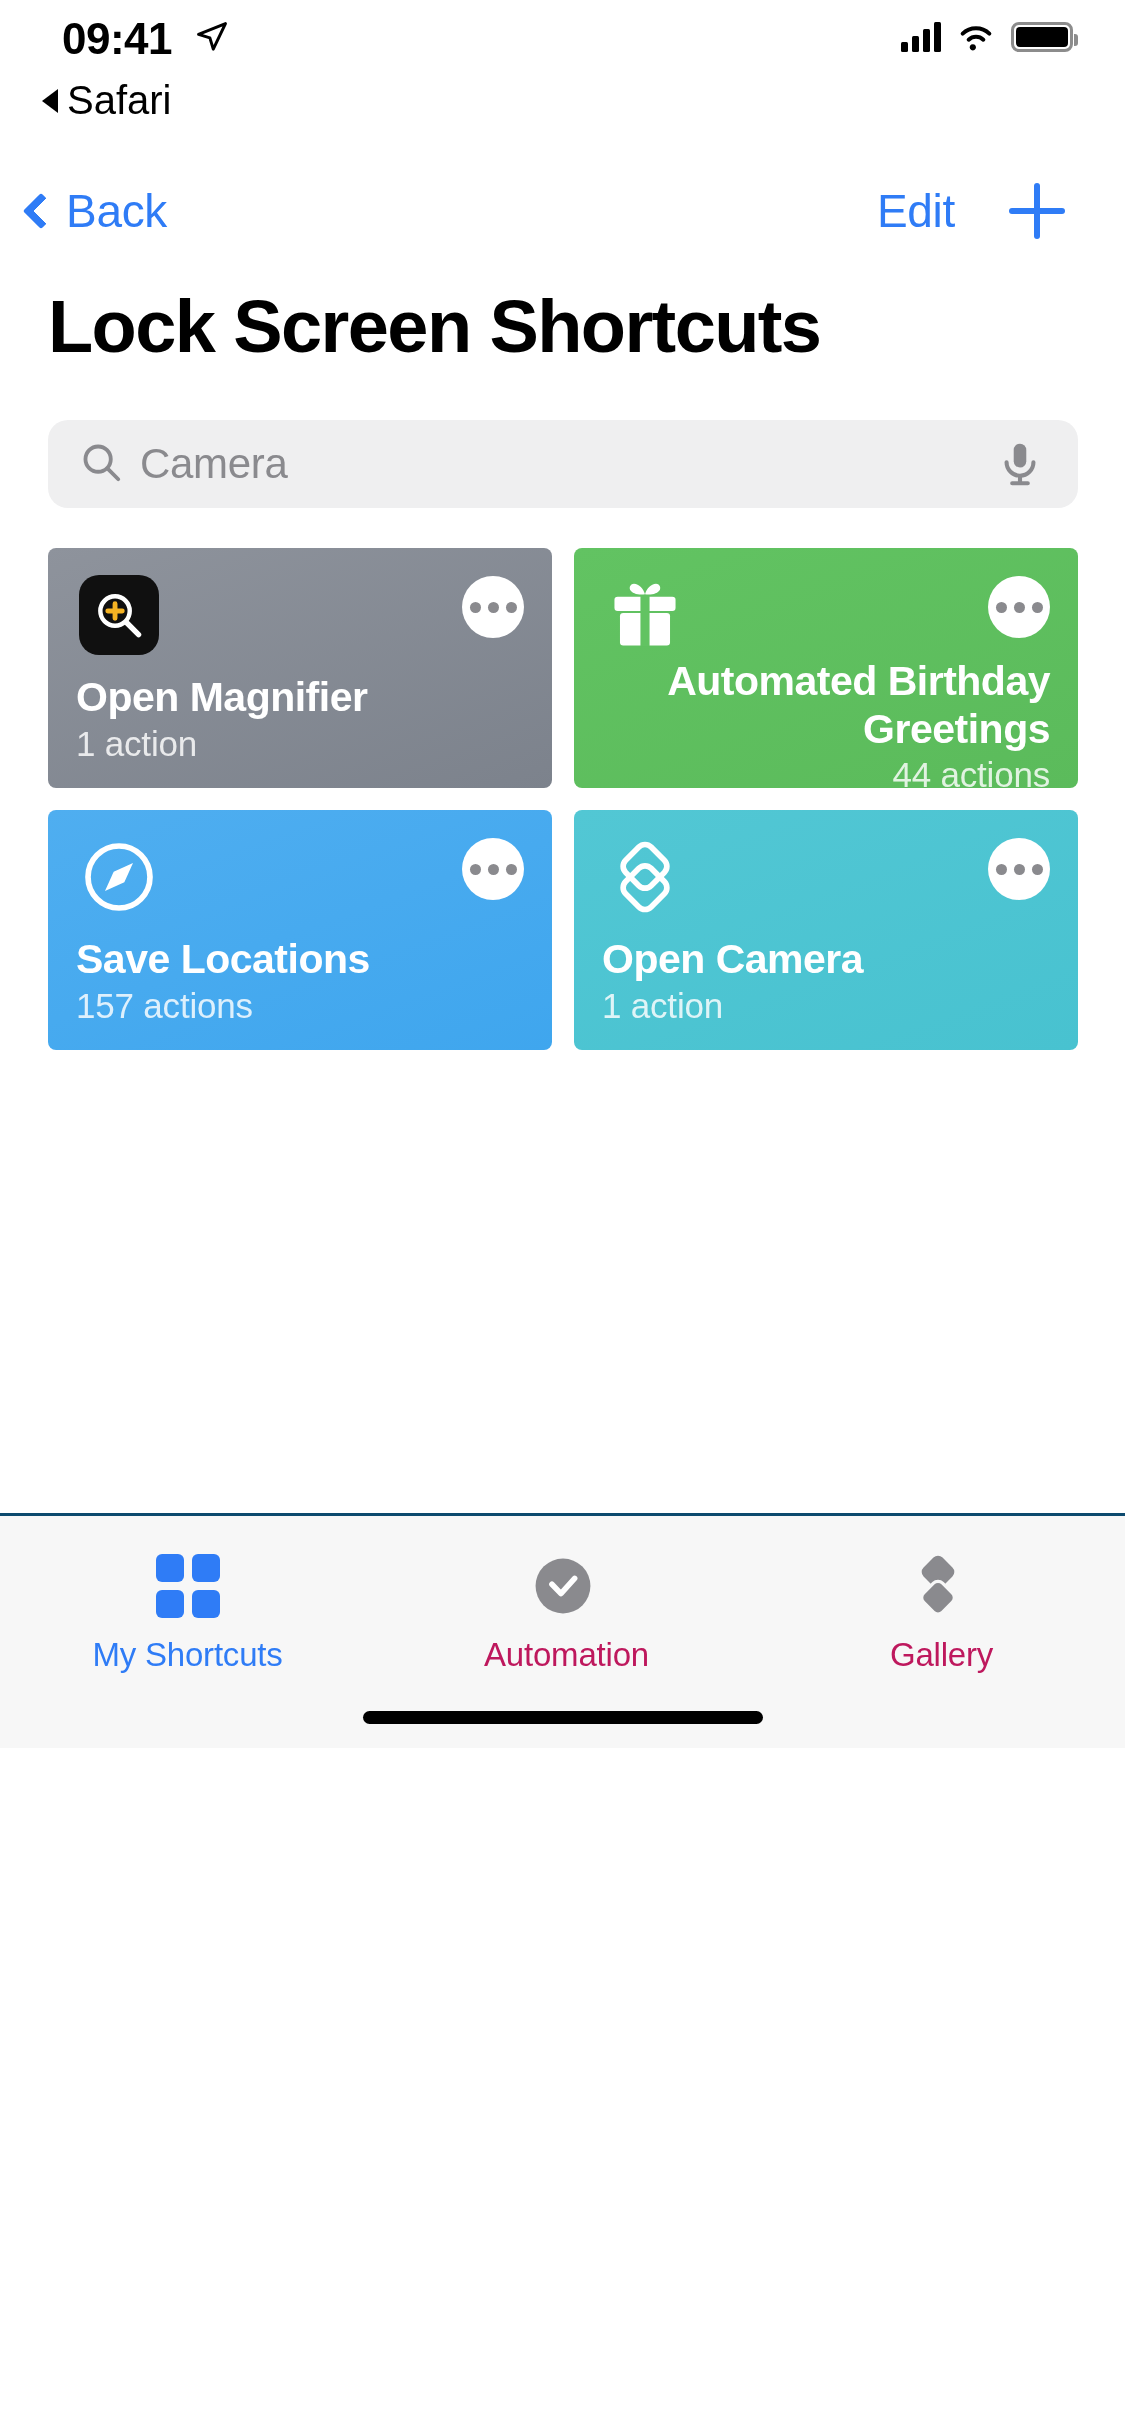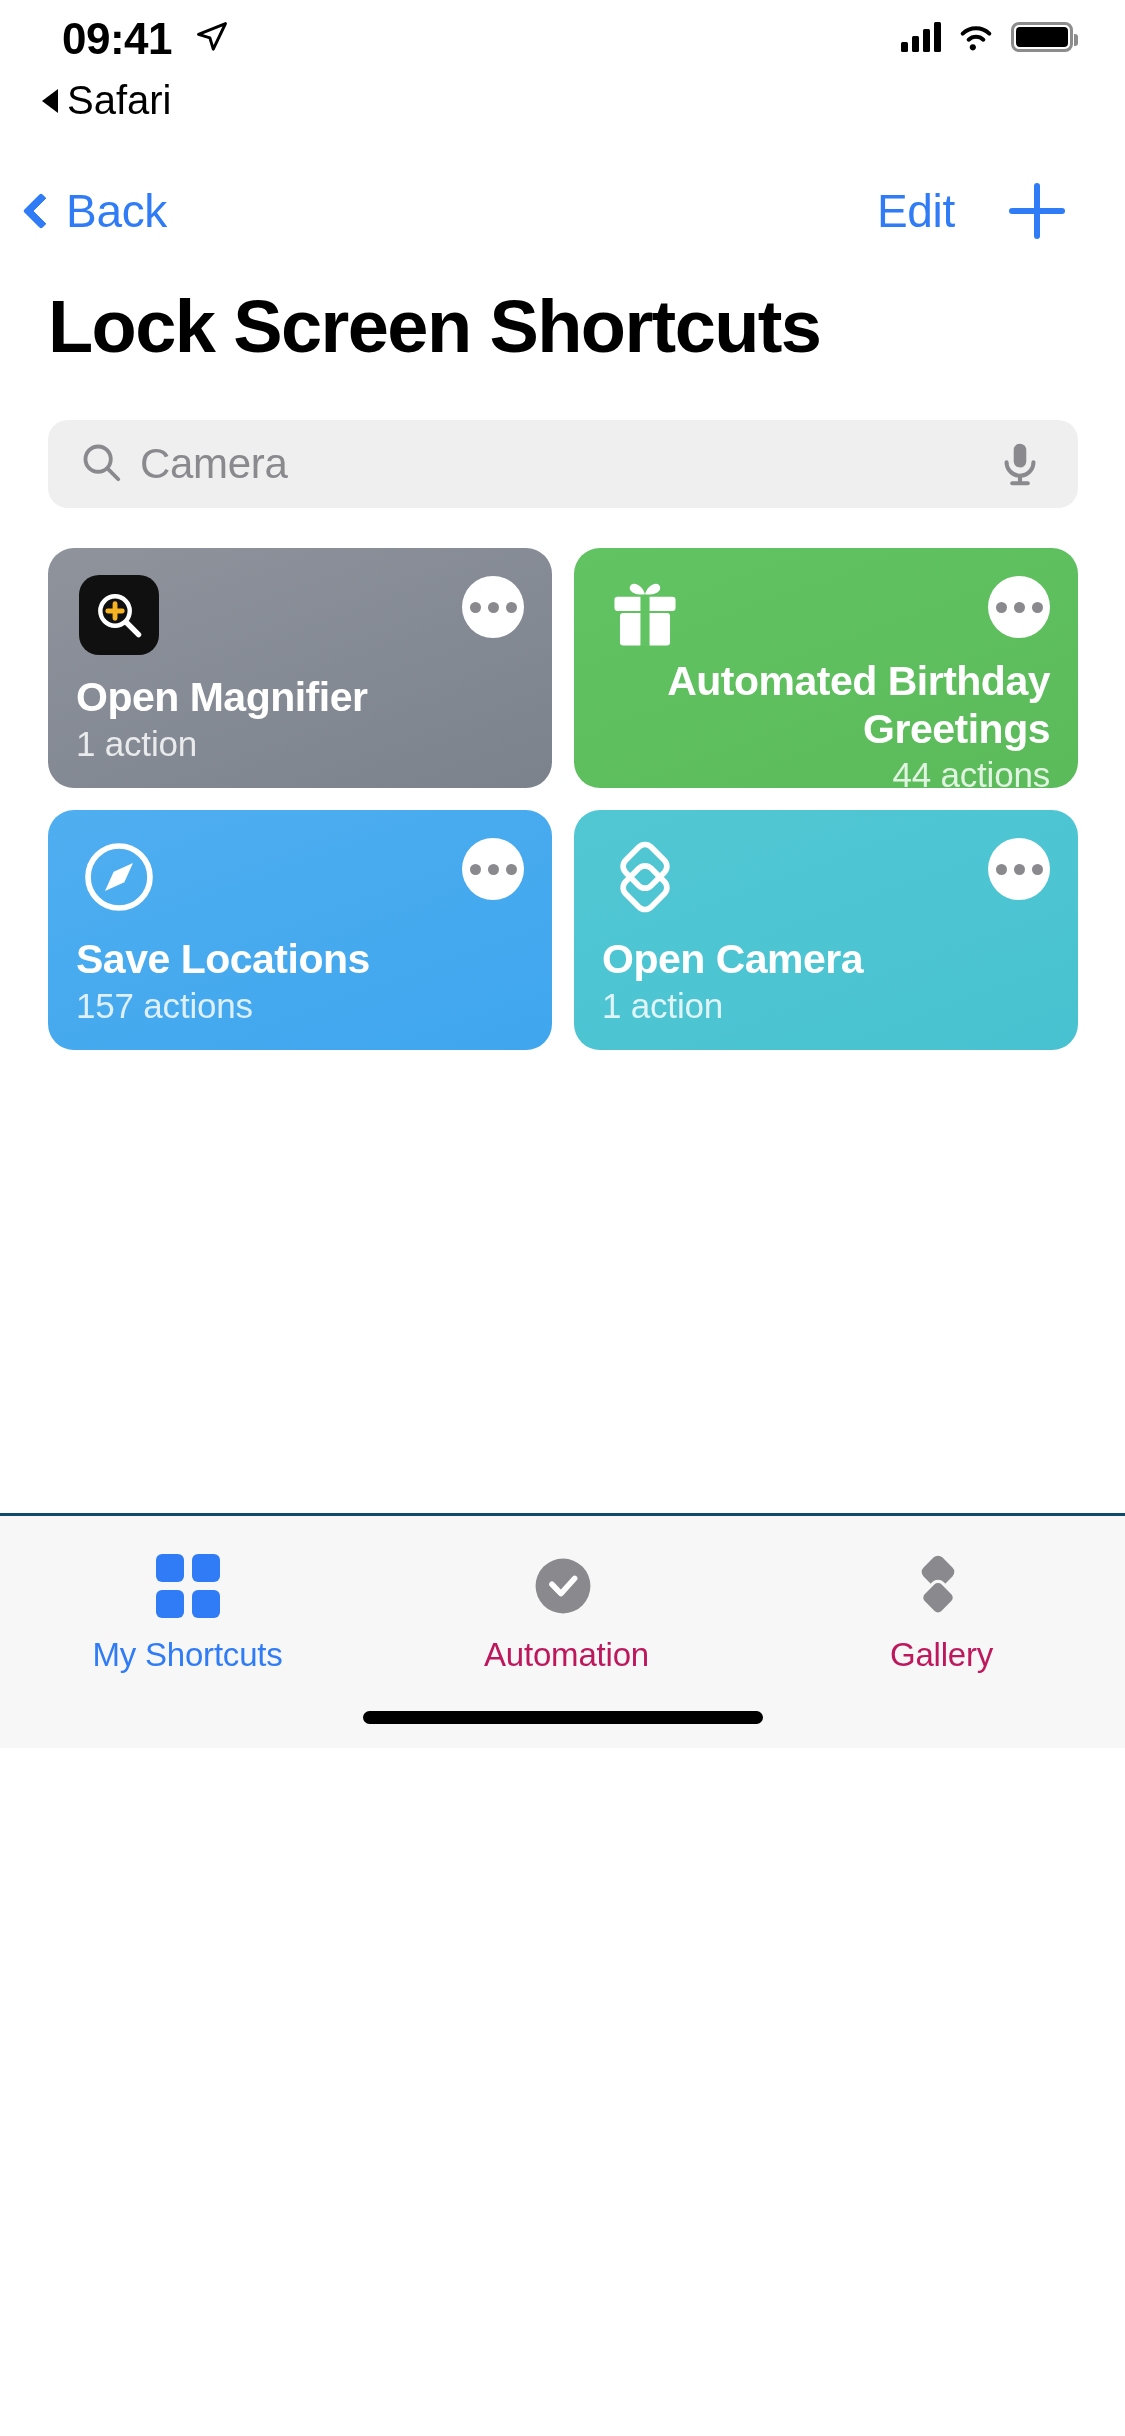--- a/index.html
+++ b/index.html
@@ -102,21 +102,21 @@
 
   
   .grid {
     position:absolute; left:48px; top:548px;
     width:1030px;
     display:grid; grid-template-columns:1fr 1fr;
     gap:22px 22px;
   }
   .card {
     position:relative;
-    height:240px; border-radius:26px;
+    height:240px; border-radius:8px;
     padding:24px 28px 24px 28px;
     display:flex; flex-direction:column; justify-content:space-between;
     overflow:hidden;
   }
   .card-top { display:flex; align-items:flex-start; justify-content:space-between; height:86px; }
   .card-icon { width:86px; height:86px; display:flex; align-items:center; justify-content:center; }
   .dots-btn {
     width:62px; height:62px; border-radius:50%;
     background:#fff; display:flex; align-items:center; justify-content:center;
     gap:7px; flex:0 0 auto; margin-top:4px;

